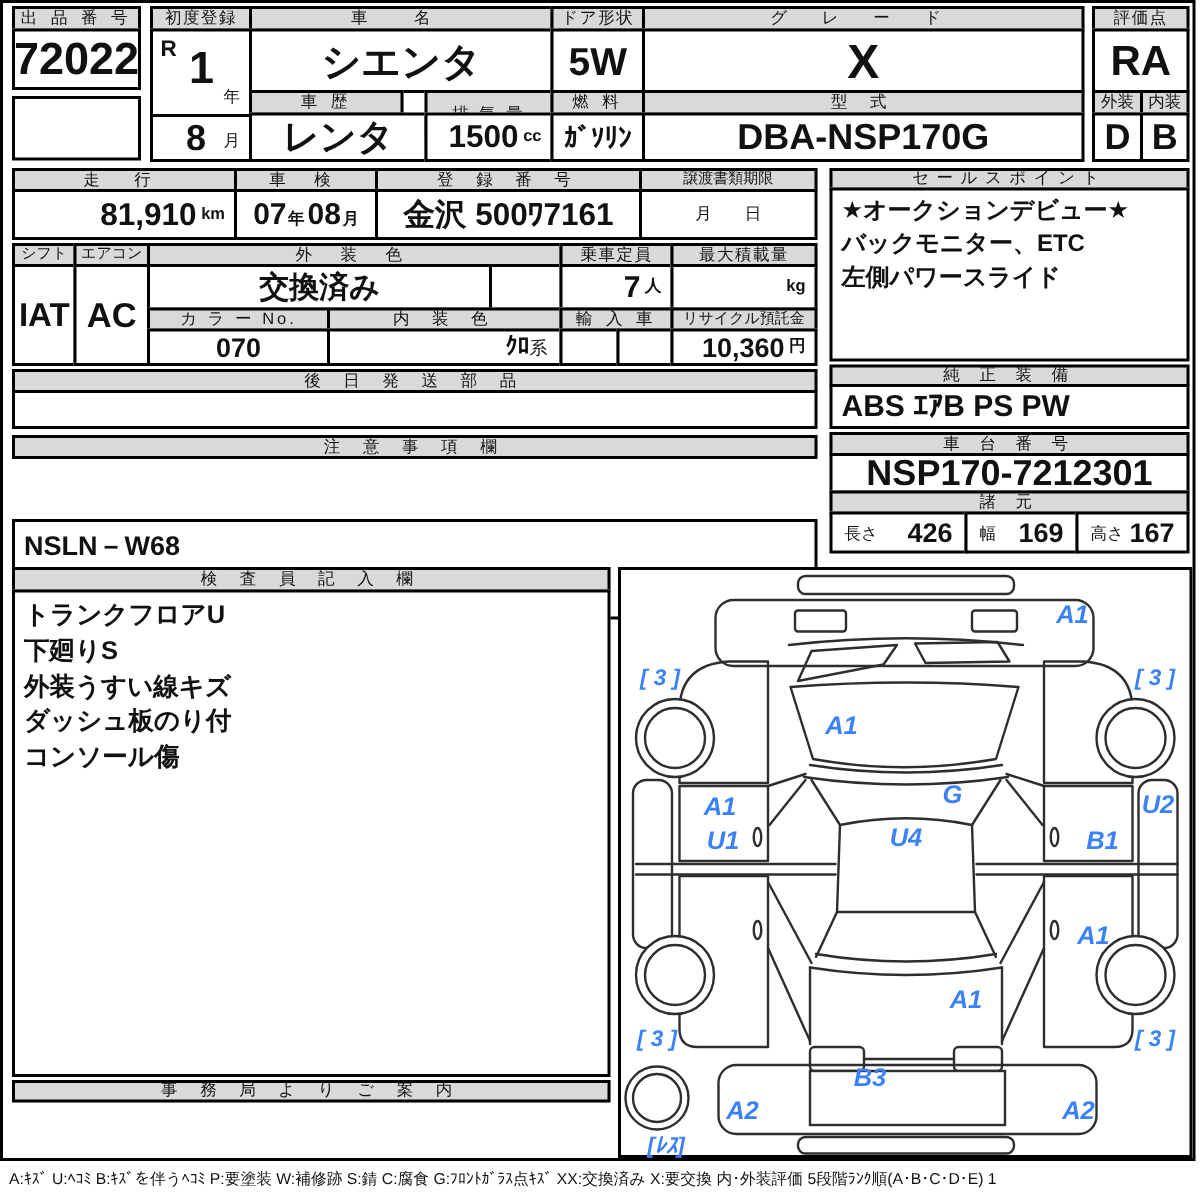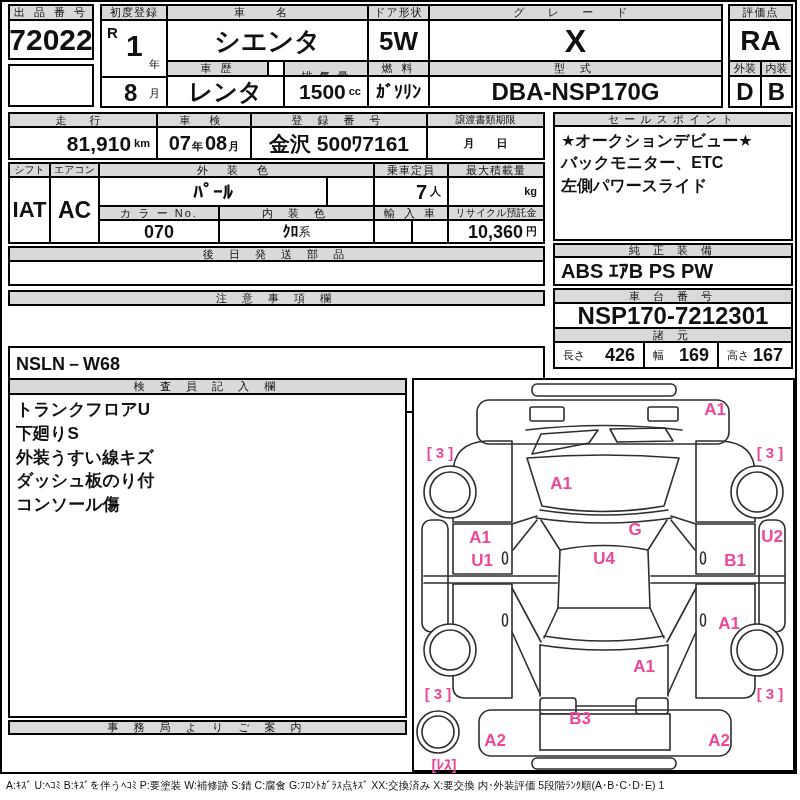--- a/index.html
+++ b/index.html
@@ -24,21 +24,21 @@
   .regbot .big{position:absolute;left:22px;top:1px;font-size:24px;font-weight:bold;}
   .regbot .u{position:absolute;right:6px;bottom:5px;font-size:11px;}
   
   #diagram{position:absolute;left:412px;top:378px;width:383px;height:394px;
            box-sizing:border-box;border:2px solid #000;background:#fff;}
   #diagram svg{position:absolute;left:0;top:0;}
   .cl{fill:none;stroke:#2e2e2e;stroke-width:1.6;stroke-linejoin:round;stroke-linecap:round;}
   .cw{fill:#fff;stroke:#2e2e2e;stroke-width:1.6;}
   #marker-layer{position:absolute;left:0;top:0;width:379px;height:390px;}
   .marker{position:absolute;transform:translate(-50%,-50%);font-weight:bold;font-size:17px;
-          white-space:nowrap;color:#ec4899;}
+          white-space:nowrap;color:#3b82f6;font-style:italic;}
   .marker.bracket{font-size:15px;}
   #legend{position:absolute;left:6px;top:779px;width:792px;font-size:10.5px;
           white-space:nowrap;letter-spacing:0;color:#111;}
   .spec-cell{display:flex;align-items:center;justify-content:space-between;padding:0 8px;}
   .spec-cell .sl{font-size:11px;font-weight:normal;}
   .spec-cell .sv{font-size:18px;font-weight:bold;}
 </style>
 </head>
 <body>
 
@@ -99,44 +99,44 @@
   <div class="box lbl" style="left:156px;top:112px;width:96px;height:16px;letter-spacing:8px;">車 検</div>
   <div class="box val" style="left:156px;top:126px;width:96px;height:34px;font-size:20px;">
     <span>07</span>
       <span class="unit" style="margin:6px 2px 0 1px;">年</span>
       <span>08</span>
       <span class="unit" style="margin:6px 0 0 1px;">月</span>
   </div>
   <div class="box lbl" style="left:250px;top:112px;width:178px;height:16px;letter-spacing:6px;">登 録 番 号</div>
   <div class="box val" style="left:250px;top:126px;width:178px;height:34px;font-size:21px;">金沢 500ﾜ7161</div>
   <div class="box lbl" style="left:426px;top:112px;width:119px;height:16px;letter-spacing:0;font-size:10px;">譲渡書類期限</div>
-  <div class="box val" style="left:426px;top:126px;width:119px;height:34px;font-size:11px;font-weight:bold;text-align:center;">月　　日</div>
+  <div class="box val" style="left:426px;top:126px;width:119px;height:34px;font-size:11px;font-weight:normal;text-align:center;">月　　日</div>
 
   <div class="box lbl" style="left:8px;top:162px;width:43px;height:16px;letter-spacing:0;font-size:10px;">シフト</div>
   <div class="box val" style="left:8px;top:176px;width:43px;height:68px;font-size:22px;">IAT</div>
   <div class="box lbl" style="left:49px;top:162px;width:51px;height:16px;letter-spacing:0;font-size:10px;">エアコン</div>
   <div class="box val" style="left:49px;top:176px;width:51px;height:68px;font-size:23px;">AC</div>
 
   <div class="box lbl" style="left:98px;top:162px;width:277px;height:16px;letter-spacing:8px;">外 装 色</div>
-  <div class="box val" style="left:98px;top:176px;width:230px;height:31px;font-size:20px;">ﾊﾟｰﾙ</div>
+  <div class="box val" style="left:98px;top:176px;width:230px;height:31px;font-size:20px;">交換済み</div>
   <div class="box" style="left:326px;top:176px;width:49px;height:31px;"></div>
   <div class="box lbl" style="left:373px;top:162px;width:76px;height:16px;letter-spacing:1px;">乗車定員</div>
   <div class="box val right" style="left:373px;top:176px;width:76px;height:31px;font-size:20px;">
     <span>7</span>
       <span class="unit">人</span>
   </div>
   <div class="box lbl" style="left:447px;top:162px;width:98px;height:16px;letter-spacing:1px;">最大積載量</div>
   <div class="box val right" style="left:447px;top:176px;width:98px;height:31px;">
     <span class="unit">kg</span>
   </div>
 
   <div class="box lbl" style="left:98px;top:205px;width:122px;height:16px;letter-spacing:2px;">カ ラ ー No.</div>
   <div class="box val" style="left:98px;top:219px;width:122px;height:25px;font-size:18px;">070</div>
   <div class="box lbl" style="left:218px;top:205px;width:157px;height:16px;letter-spacing:6px;">内 装 色</div>
-  <div class="box val" style="left:218px;top:219px;width:157px;height:25px;font-size:16px;justify-content:center;padding:0 24px;">
+  <div class="box val" style="left:218px;top:219px;width:157px;height:25px;font-size:16px;justify-content:flex-end;padding:0 8px;">
     <span>ｸﾛ</span>
       <span style="font-size:12px;font-weight:normal;">系</span>
   </div>
   <div class="box lbl" style="left:373px;top:205px;width:76px;height:16px;letter-spacing:3px;">輸 入 車</div>
   <div class="box" style="left:373px;top:219px;width:40px;height:25px;"></div>
   <div class="box" style="left:411px;top:219px;width:38px;height:25px;"></div>
   <div class="box lbl" style="left:447px;top:205px;width:98px;height:16px;letter-spacing:0;font-size:10px;">リサイクル預託金</div>
   <div class="box val right" style="left:447px;top:219px;width:98px;height:25px;font-size:18px;">
     <span>10,360</span>
       <span class="unit">円</span>

